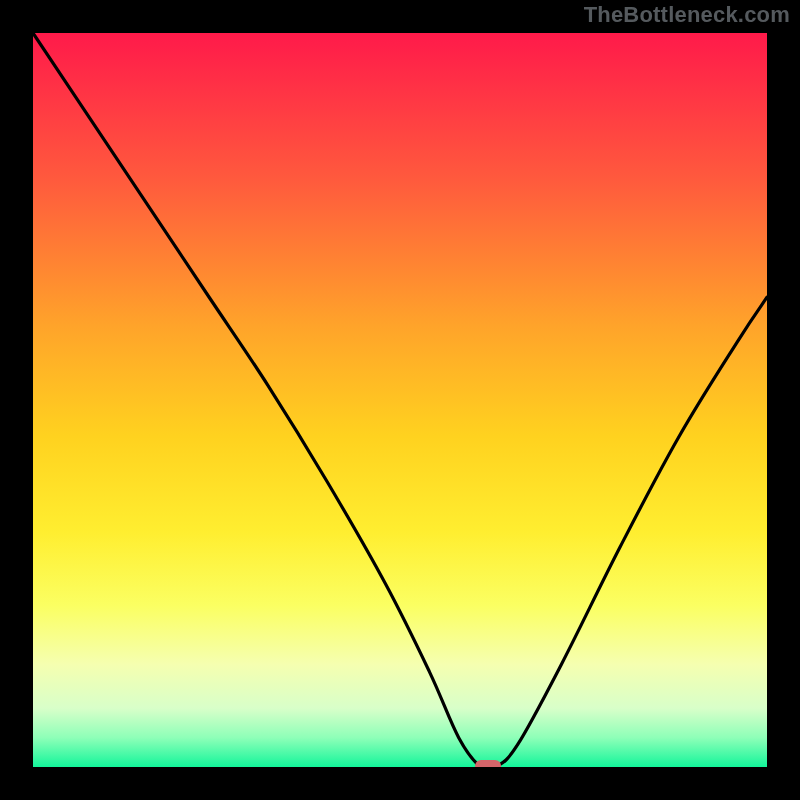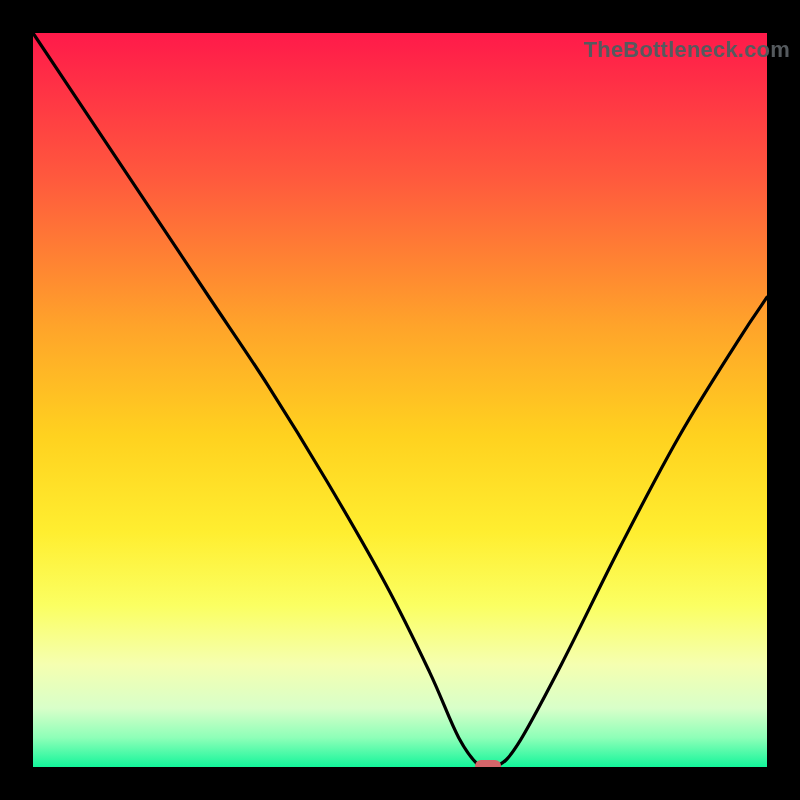--- a/index.html
+++ b/index.html
@@ -19,21 +19,20 @@
   }
   .watermark {
     position: absolute;
     top: 2px;
     right: 10px;
     color: #555a5e;
     font-size: 22px;
     font-weight: 600;
     letter-spacing: 0.2px;
     z-index: 10;
-    margin-top: 35px;
   }
   .plot {
     position: absolute;
     left: 33px;
     top: 33px;
     width: 734px;
     height: 734px;
     
   }
   svg {

